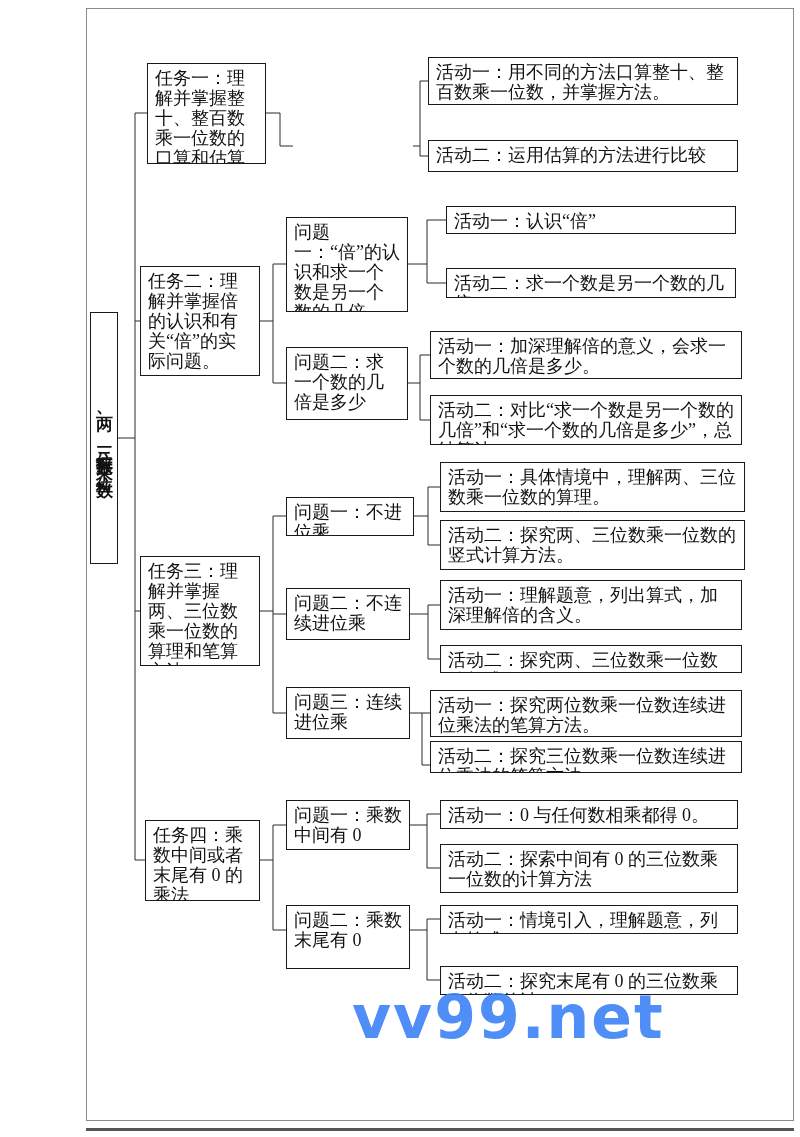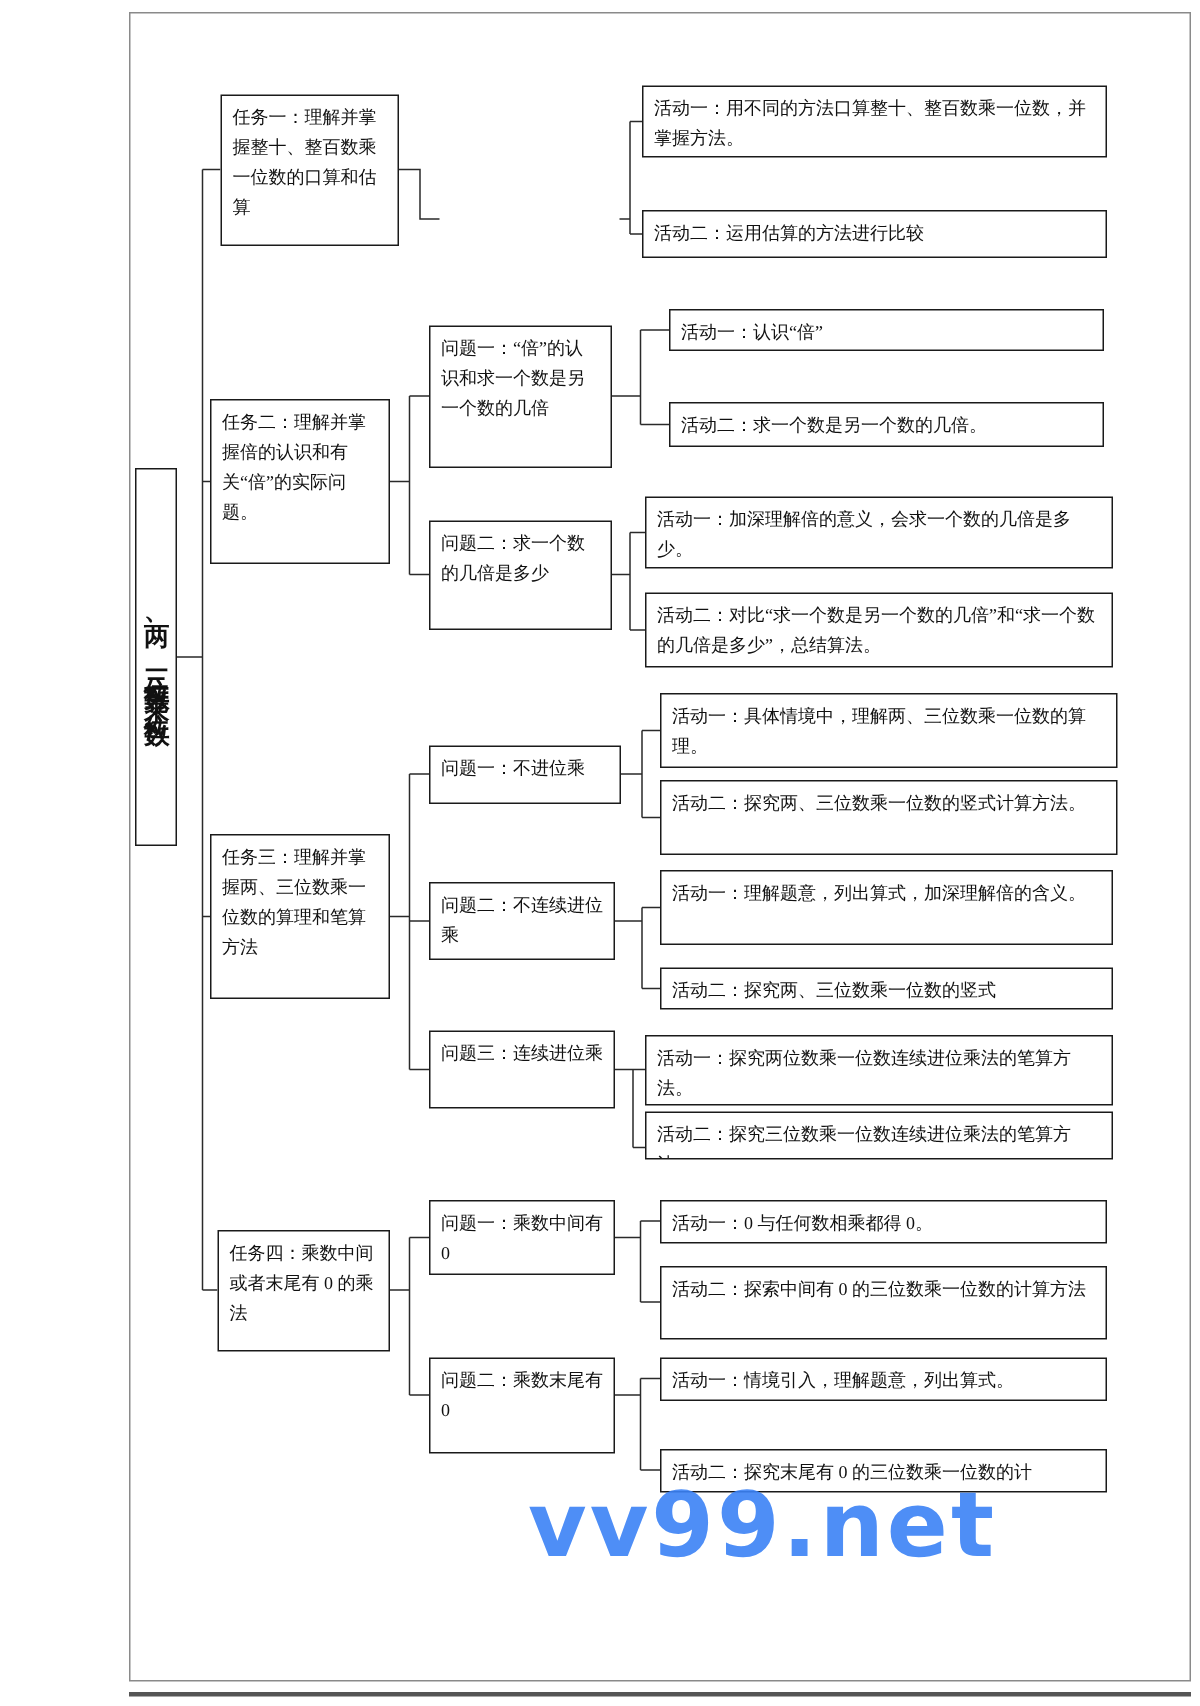--- a/index.html
+++ b/index.html
@@ -10,21 +10,21 @@
     overflow:hidden;
     font-family:"Liberation Serif","DejaVu Serif",serif;
     color:#111;
   }
   svg.wires{position:absolute;left:0;top:0;width:800px;height:1137px;}
   .node{
     position:absolute;
     box-sizing:border-box;
     border:1px solid #1a1a1a;
     background:#fff;
-    font-size:12px;
+    font-size:18px;
     line-height:20px;
     padding:4px 7px;
     overflow:hidden;
   }
   .root{
     left:90px;top:312px;width:28px;height:252px;
     writing-mode:vertical-rl;text-orientation:upright;
     font-weight:bold;font-size:17px;letter-spacing:6px;
     display:flex;align-items:center;justify-content:center;
     padding:6px 2px;

